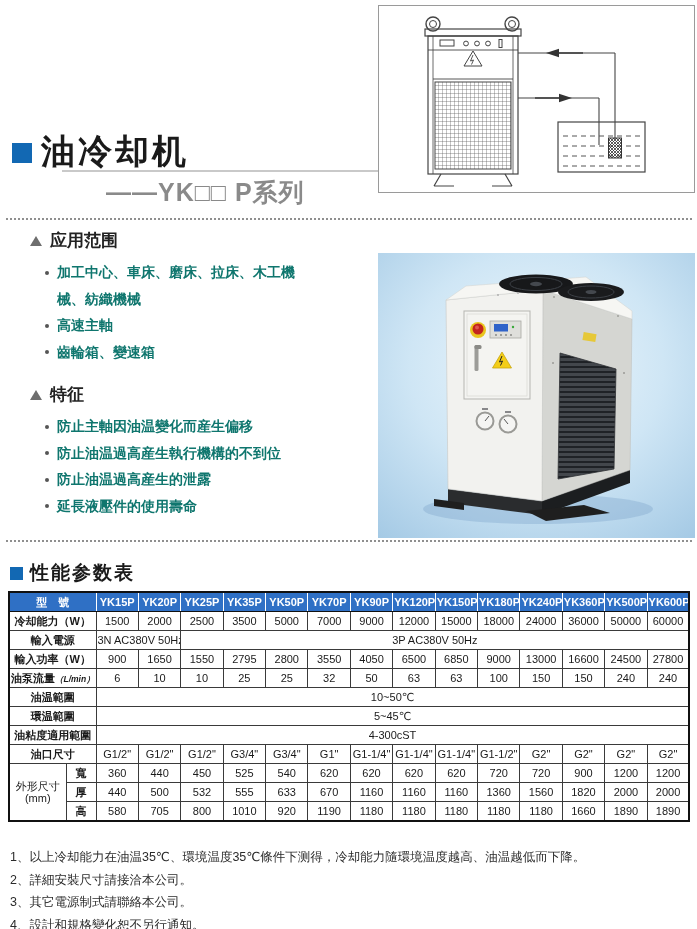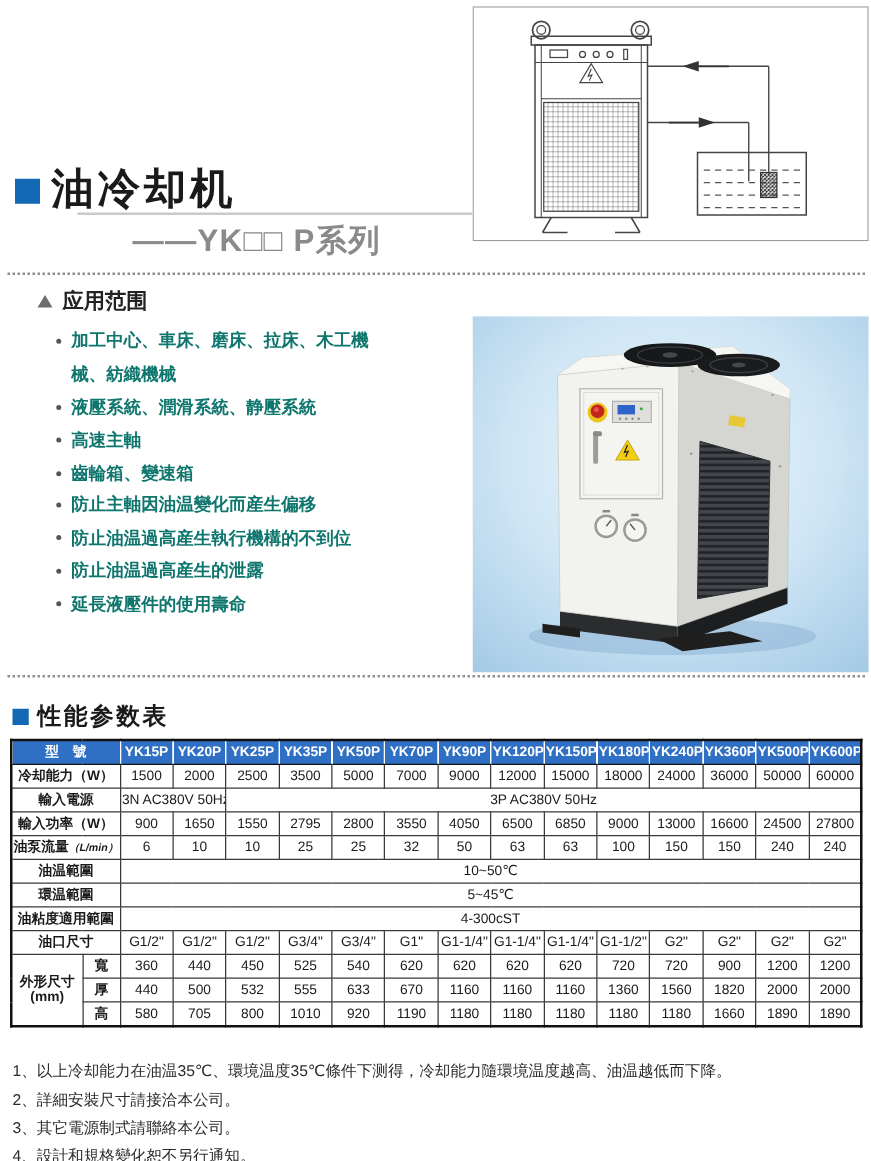--- a/index.html
+++ b/index.html
@@ -43,21 +43,21 @@
   .table-title{position:absolute;left:10px;top:548px;display:flex;align-items:center;font-size:19px;font-weight:bold;letter-spacing:2px;margin-top:12px;}
   .sq-small{width:13px;height:13px;background:var(--accent);margin-right:7px;flex:0 0 auto;}
 
   table.spec{position:absolute;left:8px;top:591px;width:681px;border-collapse:collapse;table-layout:fixed;font-size:11px;border:2px solid #111;}
   table.spec th,table.spec td{border:1px solid #3a3a3a;text-align:center;padding:0 1px;height:18px;line-height:1.1;overflow:hidden;white-space:nowrap;}
   table.spec thead th{background:var(--th-blue);color:#fff;font-weight:bold;border-left:1px solid #fff;border-right:1px solid #fff;border-top:none;border-bottom:1px solid #111;font-size:11px;}
   table.spec thead th:first-child{border-left:none;}
   table.spec thead th:last-child{border-right:none;}
   td.lbl{text-align:left;padding-left:5px;font-weight:bold;}
   td.lbl .sm{font-size:8.5px;font-weight:bold;font-style:italic;}
-  td.dimlbl{font-weight:bold;white-space:normal;line-height:1.25;}
+  td.dimlbl{font-weight:normal;white-space:normal;line-height:1.25;}
   td.sublbl{font-weight:bold;}
 
   
   .notes{position:absolute;left:10px;top:846px;margin:0;padding:0;list-style:none;font-size:12.5px;line-height:22.5px;color:#2b2b2b;}
 </style>
 </head>
 <body>
 
 <div class="page">
 
@@ -126,27 +126,30 @@
 
   <div class="dotted d1"></div>
 
   <div class="section sec-app">
     <div class="sec-head">
       <span class="tri"></span>
       <span>应用范围</span>
     </div>
     <ul class="blist">
         <li>加工中心、車床、磨床、拉床、木工機械、紡織機械</li>
-        <li>液壓系統、潤滑系統、静壓系統</li>
         <li>高速主軸</li>
         <li>齒輪箱、變速箱</li>
       </ul>
   </div>
 
   <div class="section sec-feat">
+    <div class="sec-head">
+      <span class="tri"></span>
+      <span>特征</span>
+    </div>
     <ul class="blist">
         <li>防止主軸因油温變化而産生偏移</li>
         <li>防止油温過高産生執行機構的不到位</li>
         <li>防止油温過高産生的泄露</li>
         <li>延長液壓件的使用壽命</li>
       </ul>
   </div>
 
   <div class="photo">
     <svg viewBox="0 0 317 285">

